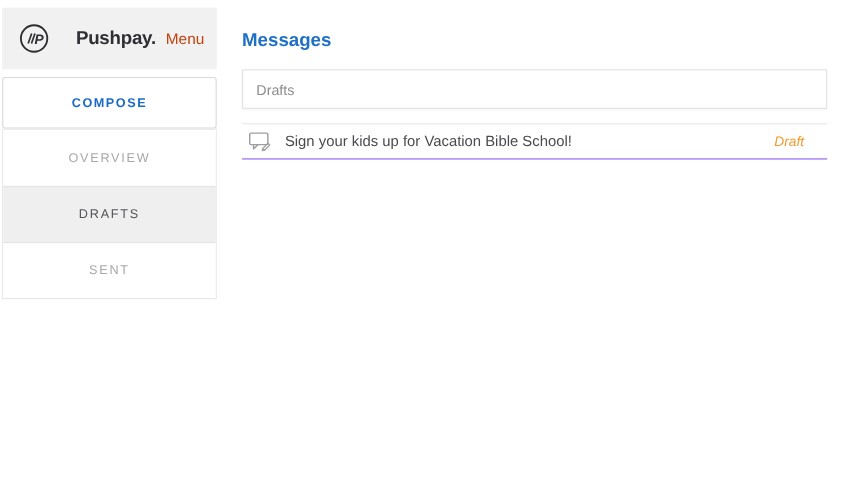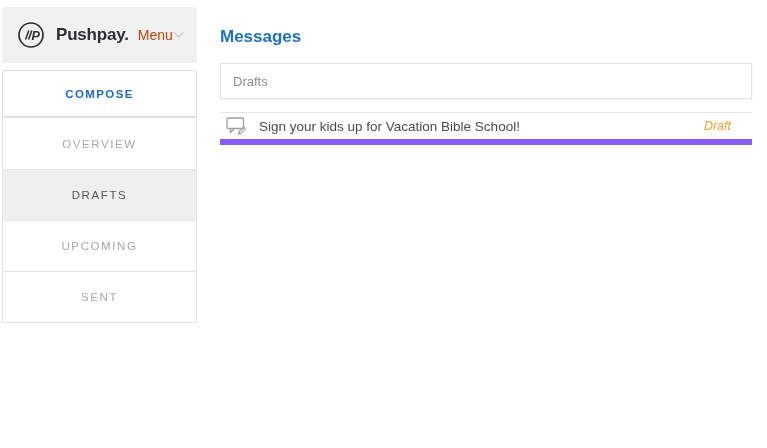--- a/index.html
+++ b/index.html
@@ -15,21 +15,21 @@
   
   .brand-block {
     position: absolute; left: 2px; top: 7px;
     width: 195px; height: 56px;
     background: #f1f1f2;
     display: flex; align-items: center;
     padding-left: 15px;
   }
   .logo-mark { flex: 0 0 auto; display: block; }
   .brand-word {
-    margin-left: 11px;
+    margin-left: 24px;
     font-size: 17px; font-weight: 700;
     color: #2e2e33; letter-spacing: -0.2px;
   }
   .menu-label {
     margin-left: 9px;
     font-size: 14px; color: #c2410c;
   }
   .chevron { margin-left: auto; margin-right: 13px; display: block; }
 
   .compose-btn {
@@ -75,21 +75,21 @@
     border: 1px solid #e2e2e4;
     box-shadow: 0 1px 2px rgba(0,0,0,0.05);
     display: flex; align-items: center;
     padding-left: 12px;
     font-size: 13px; color: #8d8d91;
   }
   .draft-row {
     position: absolute; left: 220px; top: 112px;
     width: 532px; height: 33px;
     border-top: 1px solid #e7e7e9;
-    border-bottom: 6px solid #8b5cf6;
+    border-bottom: 1px solid #8b5cf6;
     display: flex; align-items: center;
     cursor: pointer;
     background: #ffffff;
   }
   .row-icon { margin-left: 6px; flex: 0 0 auto; display: block; }
   .row-subject {
     margin-left: 12px;
     font-size: 13.5px; color: #4b4b4f;
   }
   .row-status {
@@ -113,21 +113,20 @@
   <svg class="chevron" width="16" height="10" viewBox="0 0 16 10">
     <polyline points="1,1 8,8 15,1" fill="none" stroke="#c7c7cc" stroke-width="1.6"></polyline>
   </svg>
 </div>
 
 <button class="compose-btn">COMPOSE</button>
 
 <nav class="side-list">
   <div class="side-item">OVERVIEW</div>
   <div class="side-item active">DRAFTS</div>
-  <div class="side-item">UPCOMING</div>
   <div class="side-item">SENT</div>
 </nav>
 
 <h1 class="page-title">Messages</h1>
 
 <div class="section-bar">
   <span>Drafts</span>
 </div>
 
 <div class="draft-row">

